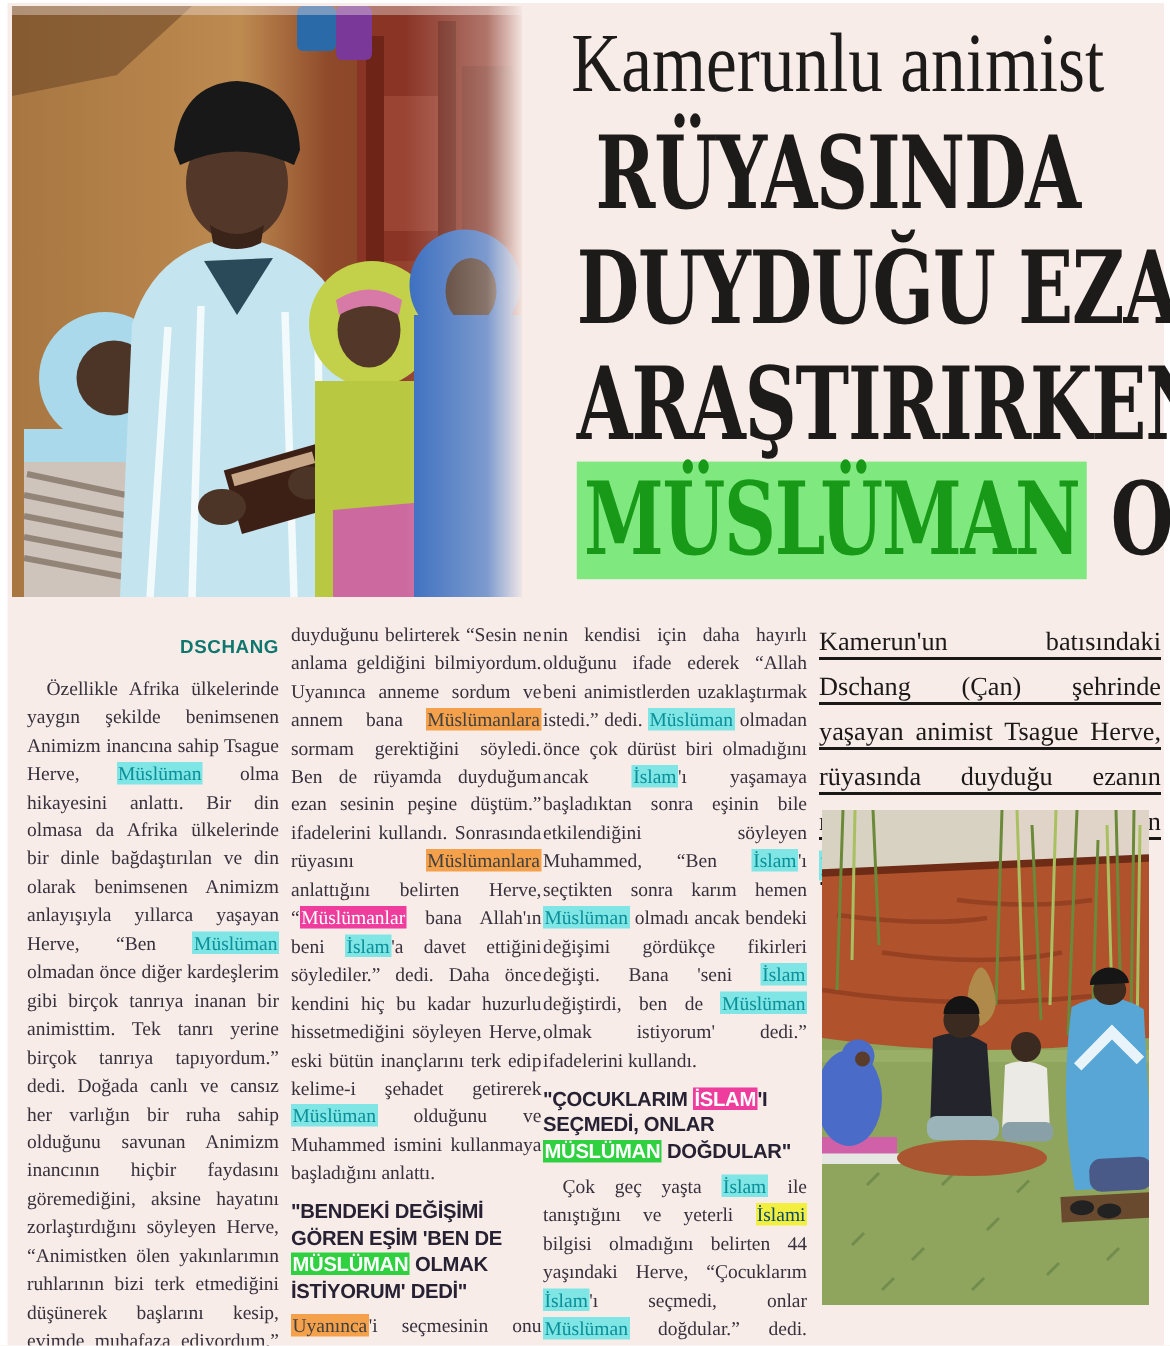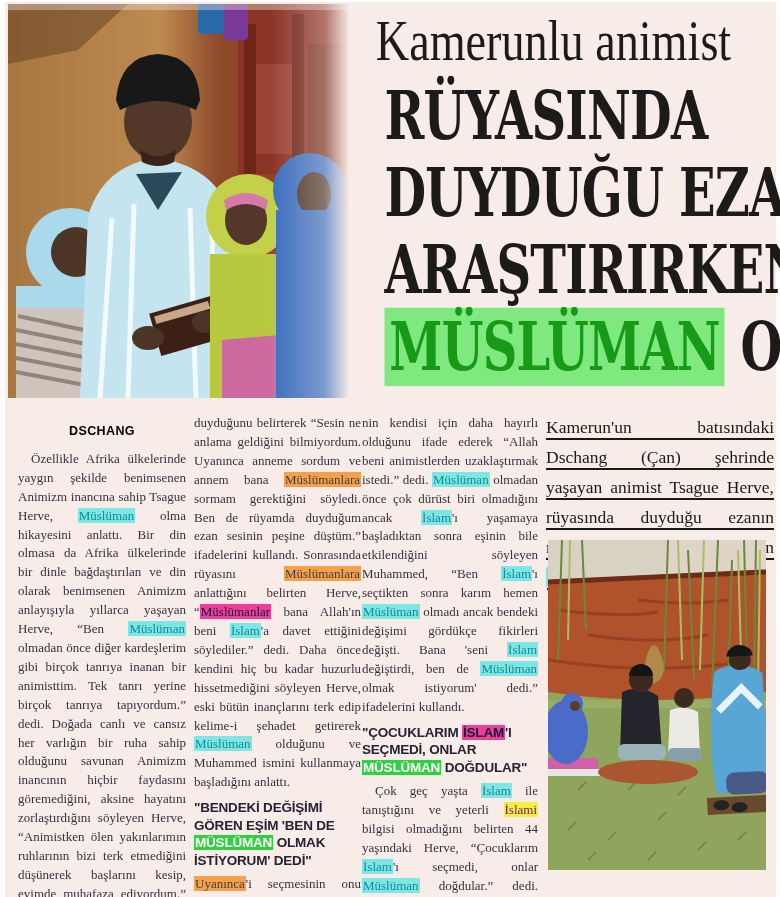--- a/index.html
+++ b/index.html
@@ -7,38 +7,38 @@
     width:780px; height:897px; position:relative; background:#ffffff;
     font-family:"Liberation Serif", serif; overflow:hidden;
   }
   .page { position:absolute; left:5px; top:2px; width:771px; height:895px; background:#f8ece8; }
 
   
   .photo-top { position:absolute; left:3px; top:2px; width:340px; height:394px; }
   .photo-top svg { display:block; }
 
   
-  .headline-block { position:absolute; left:336px; top:4px; width:435px; height:396px; color:#1d1b1a; }
+  .headline-block { position:absolute; left:336px; top:4px; width:435px; height:396px; text-align:center; color:#1d1b1a; }
   .kicker {
     font-family:"Liberation Serif", serif; font-weight:400; font-size:55px; line-height:72px;
     white-space:nowrap; transform:scale(0.84,1.02); transform-origin:center;
   }
   .slab {
     font-family:"DejaVu Serif", serif; font-weight:bold; font-size:60px; line-height:77px;
     white-space:nowrap; letter-spacing:-1px; transform:scale(0.80,1.12); transform-origin:center;
   }
   .slab .hl-biggreen { background:#7fe97f; color:#189a18; padding:0 6px; }
 
   
   .col { position:absolute; font-size:13px; line-height:18.9px; color:#37313d; text-align:justify; }
   .col p { margin:0; }
   .indent { text-indent:13px; }
   .dateline {
     font-family:"Liberation Sans", sans-serif; font-weight:bold; font-size:12.5px;
-    letter-spacing:0.4px; color:#000000; margin:0 0 9px 0; text-align:center;
+    letter-spacing:0.4px; color:#0f766e; margin:0 0 9px 0; text-align:right;
   }
   .subhead {
     font-family:"Liberation Sans", sans-serif; font-weight:bold; font-size:13.5px; line-height:17.5px;
     color:#262233; margin:7px 0 6px 0; text-align:left; letter-spacing:-0.2px;
   }
   .col1 { left:13px; top:420px; width:168px; }
   .col2 { left:189px; top:412px; width:167px; }
   .col3 { left:357px; top:412px; width:176px; }
 
   
@@ -49,22 +49,22 @@
   }
 
   
   .photo-side { position:absolute; left:543px; top:538px; width:218px; height:330px; }
   .photo-side svg { display:block; }
 
   
   .hl { padding:0 1px; }
   .hl-cyan    { background:#7fe5e5; color:#0b8f98; }
   .hl-orange  { background:#f5a14c; color:#404040; }
-  .hl-magenta { background:#ef3d9d; color:#0f172a; }
-  .hl-yellow  { background:#f2ef3e; color:#701a75; }
+  .hl-magenta { background:#ef3d9d; color:#ffffff; }
+  .hl-yellow  { background:#f2ef3e; color:#0c4a6e; }
   .hl-green   { background:#2fd140; color:#ffffff; }
   .intro .hl-cyan { color:#0b8f98; }
 </style>
 </head>
 <body>
 
 <div class="page">
 
   <div class="photo-top">
     <svg width="340" height="394" viewBox="0 0 340 394" xmlns="http://www.w3.org/2000/svg">

